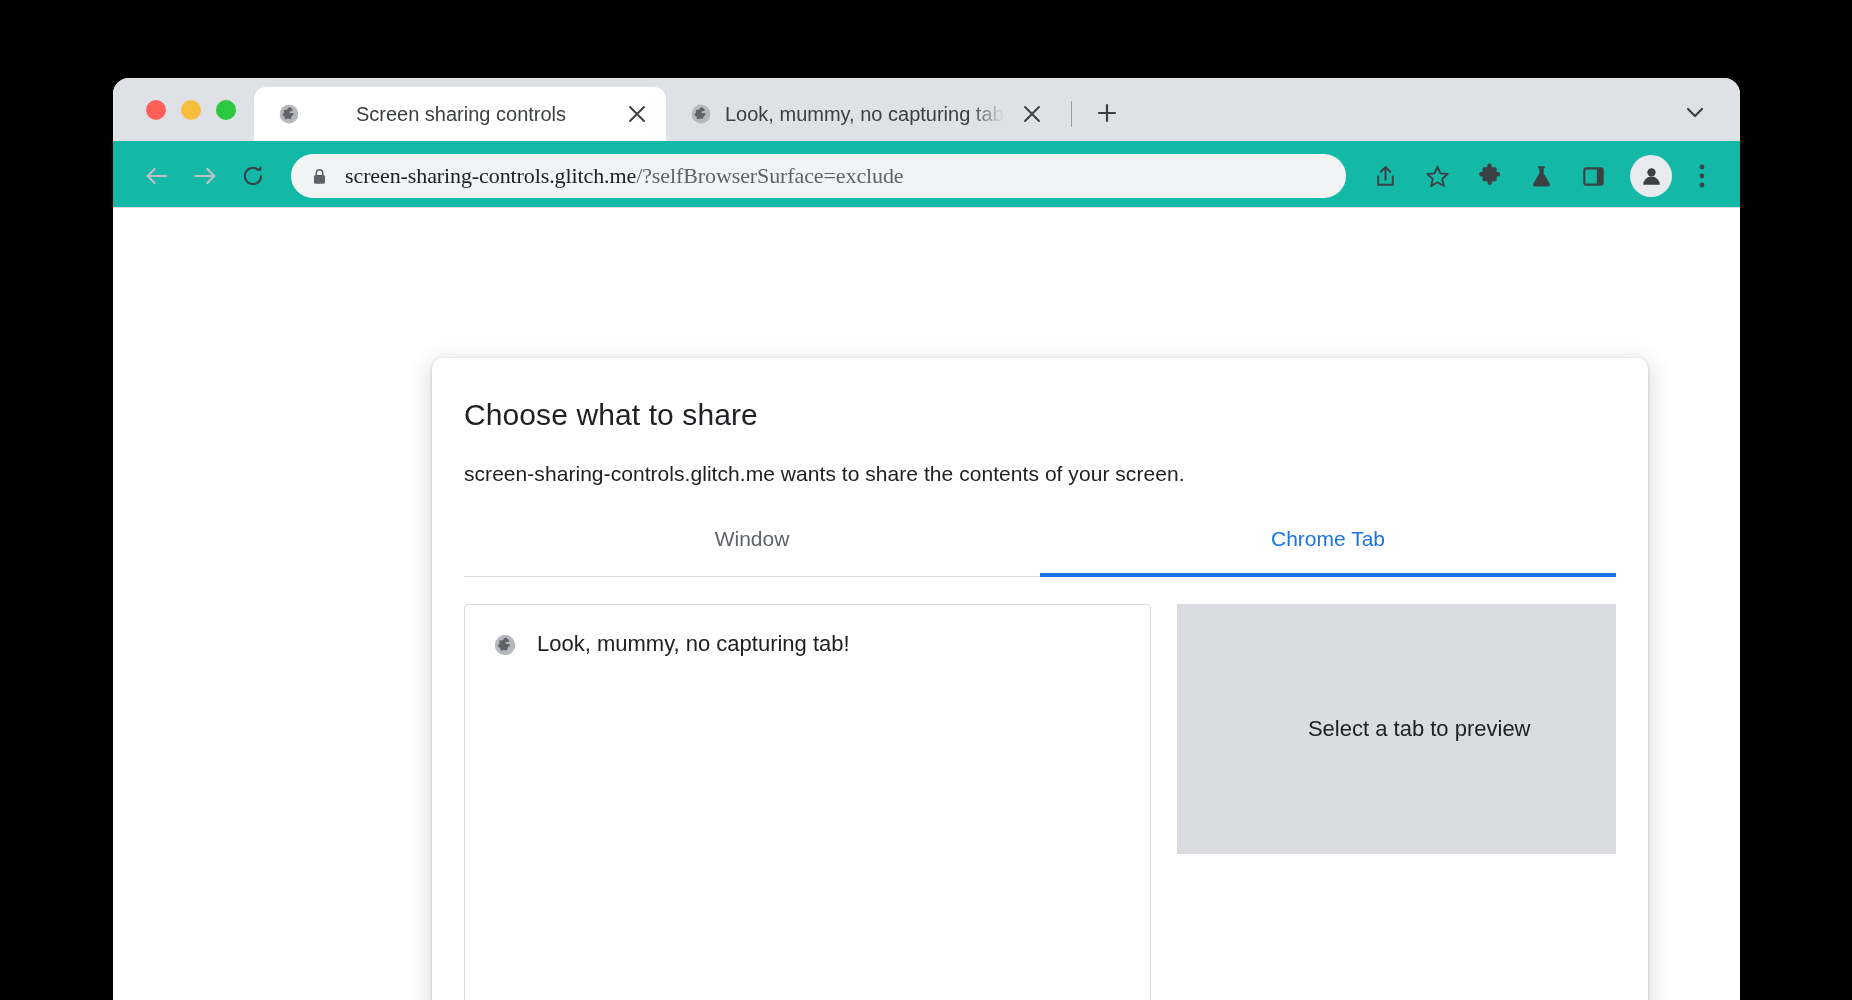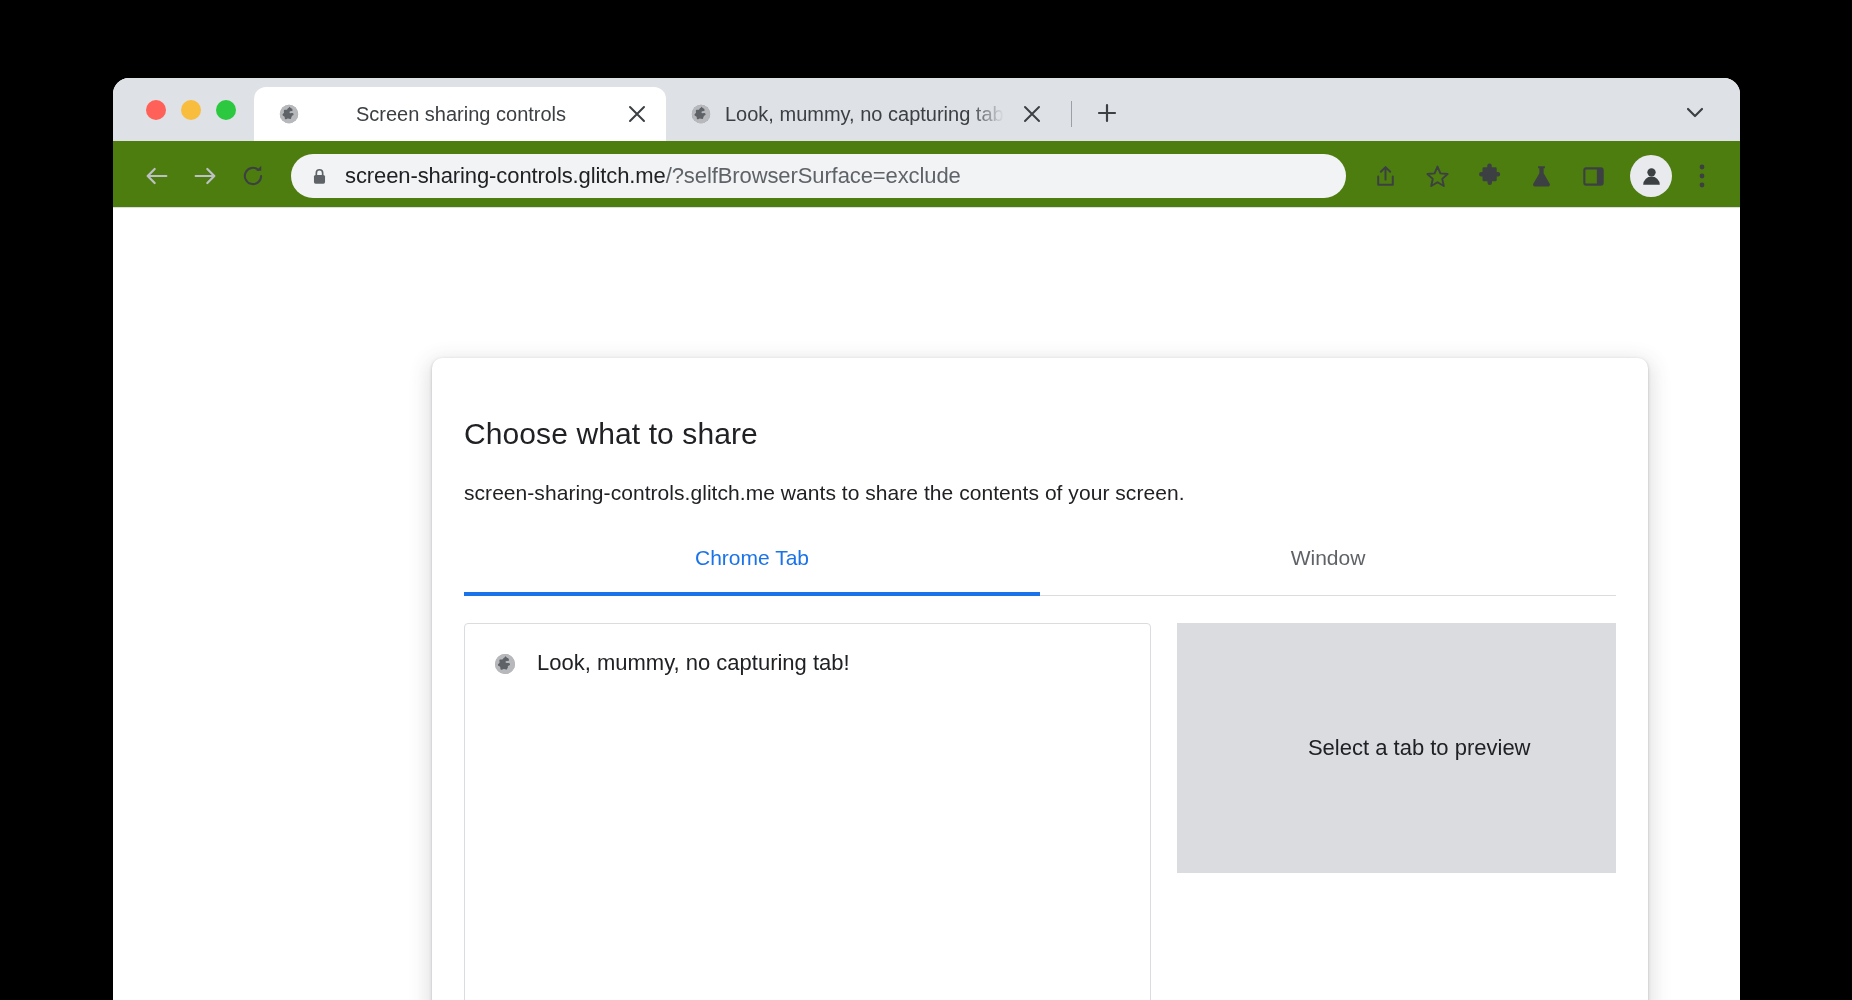--- a/index.html
+++ b/index.html
@@ -127,25 +127,26 @@
     right: 24px;
     bottom: 8px;
     width: 42px; height: 42px;
     display: flex; align-items: center; justify-content: center;
     border-radius: 50%;
   }
 
   
   .toolbar {
     height: 67px;
-    background: #4d7c0f;
+    background: #14b8a6;
     display: flex;
     align-items: center;
     padding: 4px 18px 0 20px;
     border-bottom: 1px solid #dadce0;
+    font-family: Liberation Serif, serif;
   }
   .navbtn {
     width: 48px; height: 48px;
     display: flex; align-items: center; justify-content: center;
     border-radius: 50%;
     flex: 0 0 auto;
   }
   .omnibox {
     flex: 1 1 auto;
     height: 44px;
@@ -194,21 +195,21 @@
     background: #ffffff;
     border-radius: 10px 10px 0 0;
     box-shadow: 0 1px 3px rgba(60,64,67,0.30), 0 6px 20px 4px rgba(60,64,67,0.16);
     padding: 0 32px;
   }
 
   .dlg-title {
     font-size: 30px;
     color: #202124;
     font-weight: 400;
-    padding-top: 59px;
+    padding-top: 40px;
     letter-spacing: 0.1px;
   }
   .dlg-desc {
     font-size: 21px;
     color: #202124;
     padding-top: 30px;
     letter-spacing: 0.05px;
   }
 
   .dlg-tabs {
@@ -423,25 +424,25 @@
     </div>
 
     <div class="page">
 
       <div id="share-dialog">
 
         <div class="dlg-title">Choose what to share</div>
         <div class="dlg-desc">screen-sharing-controls.glitch.me wants to share the contents of your screen.</div>
 
         <div class="dlg-tabs">
+          <div class="dlg-tab">
+              <span>Window</span>
+            </div>
           <div class="dlg-tab active">
               <span>Chrome Tab</span>
-            </div>
-          <div class="dlg-tab">
-              <span>Window</span>
             </div>
         </div>
 
         <div class="dlg-body">
 
           <div class="tab-list">
             <div class="tab-list-item">
               <span class="favicon">
                 <svg width="24" height="24" viewBox="0 0 24 24">
                   <circle cx="12" cy="12" r="10" fill="#5f6368"></circle>

